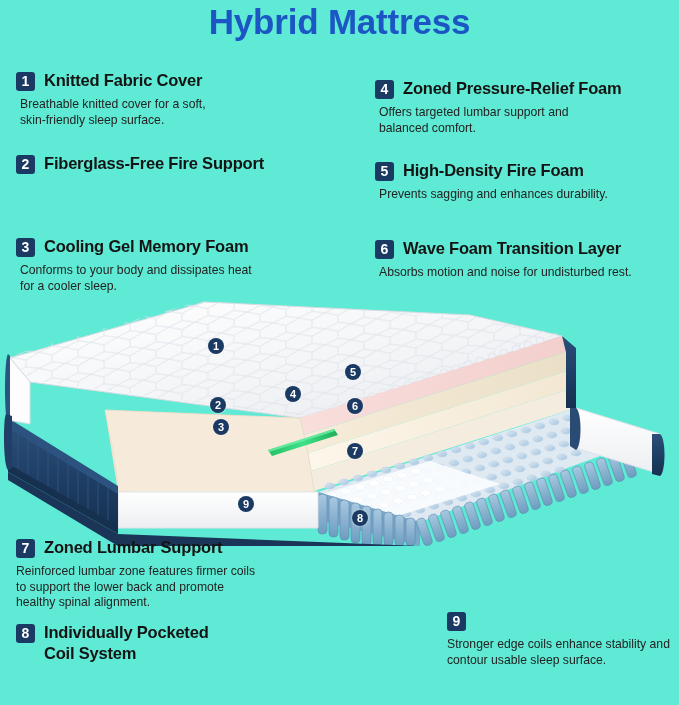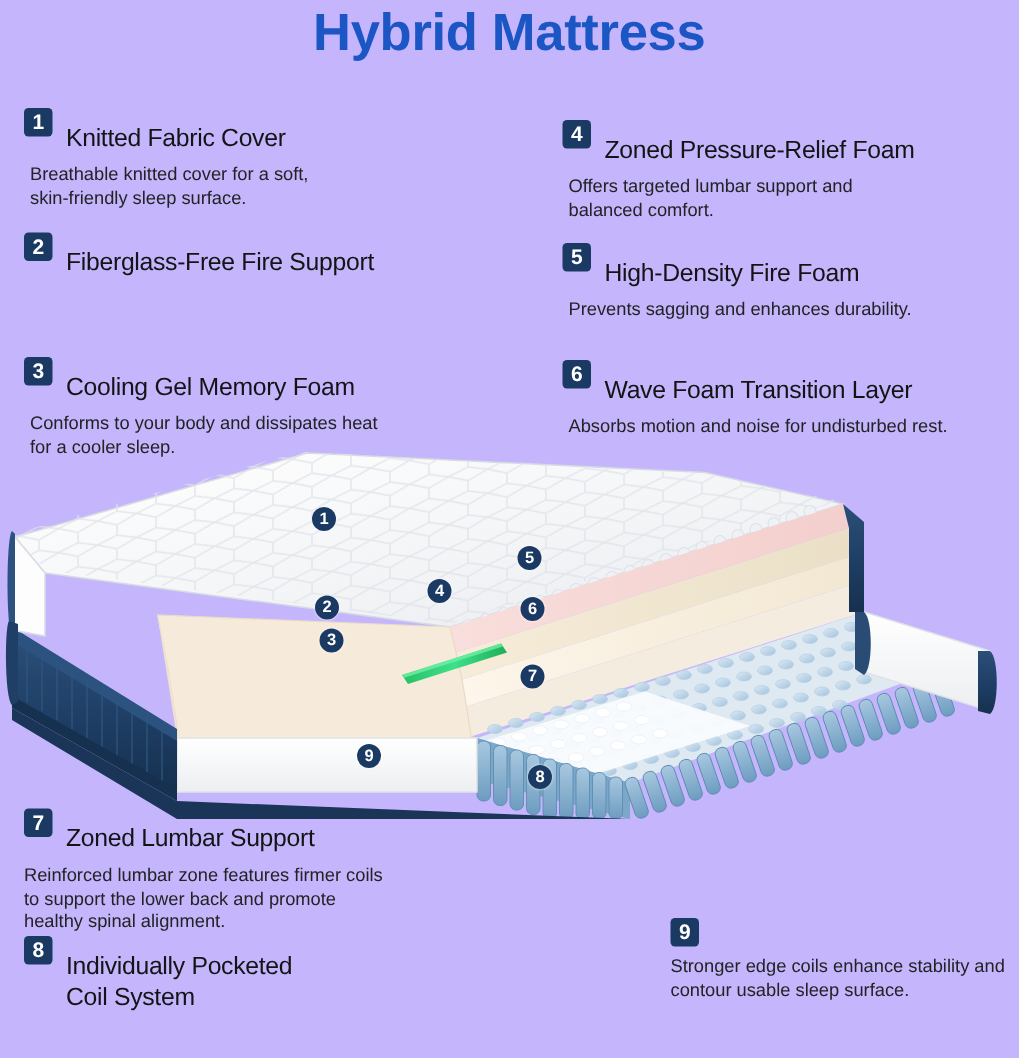--- a/index.html
+++ b/index.html
@@ -2,21 +2,21 @@
 <html><head>
 <meta charset="utf-8">
 <style>
   * { box-sizing: border-box; margin: 0; padding: 0; }
   html, body {
     width: 679px; height: 705px;
     background: #ffffff;
     font-family: "Liberation Sans", sans-serif;
     overflow: hidden;
   }
-  .page { position: relative; width: 679px; height: 705px; background: #c4b5fd; }
+  .page { position: relative; width: 679px; height: 705px; background: #5eead4; }
 
   
   .title {
     position: absolute; top: 2px; left: 0; width: 679px;
     text-align: center;
     font-size: 35px; font-weight: bold;
     color: #1b56c4;
     letter-spacing: -0.2px;
   }
 
@@ -28,26 +28,25 @@
     width: 19px; height: 19px;
     background: #1b3a63;
     border-radius: 3px;
     color: #ffffff;
     font-size: 14px; font-weight: bold;
     line-height: 19px; text-align: center;
     margin-top: 2px;
   }
   .feat-title {
     margin-left: 9px;
-    font-size: 16.5px; font-weight: normal;
+    font-size: 16.5px; font-weight: bold;
     color: #141414;
     line-height: 21px;
     letter-spacing: -0.2px;
     white-space: pre-line;
-    margin-top: 12px;
   }
   .feat-desc {
     margin-top: 6px; margin-left: 4px;
     font-size: 12.2px;
     color: #232323;
     line-height: 15.5px;
     white-space: pre-line;
   }
   .feat-desc.ind { margin-left: 0px; }
 

